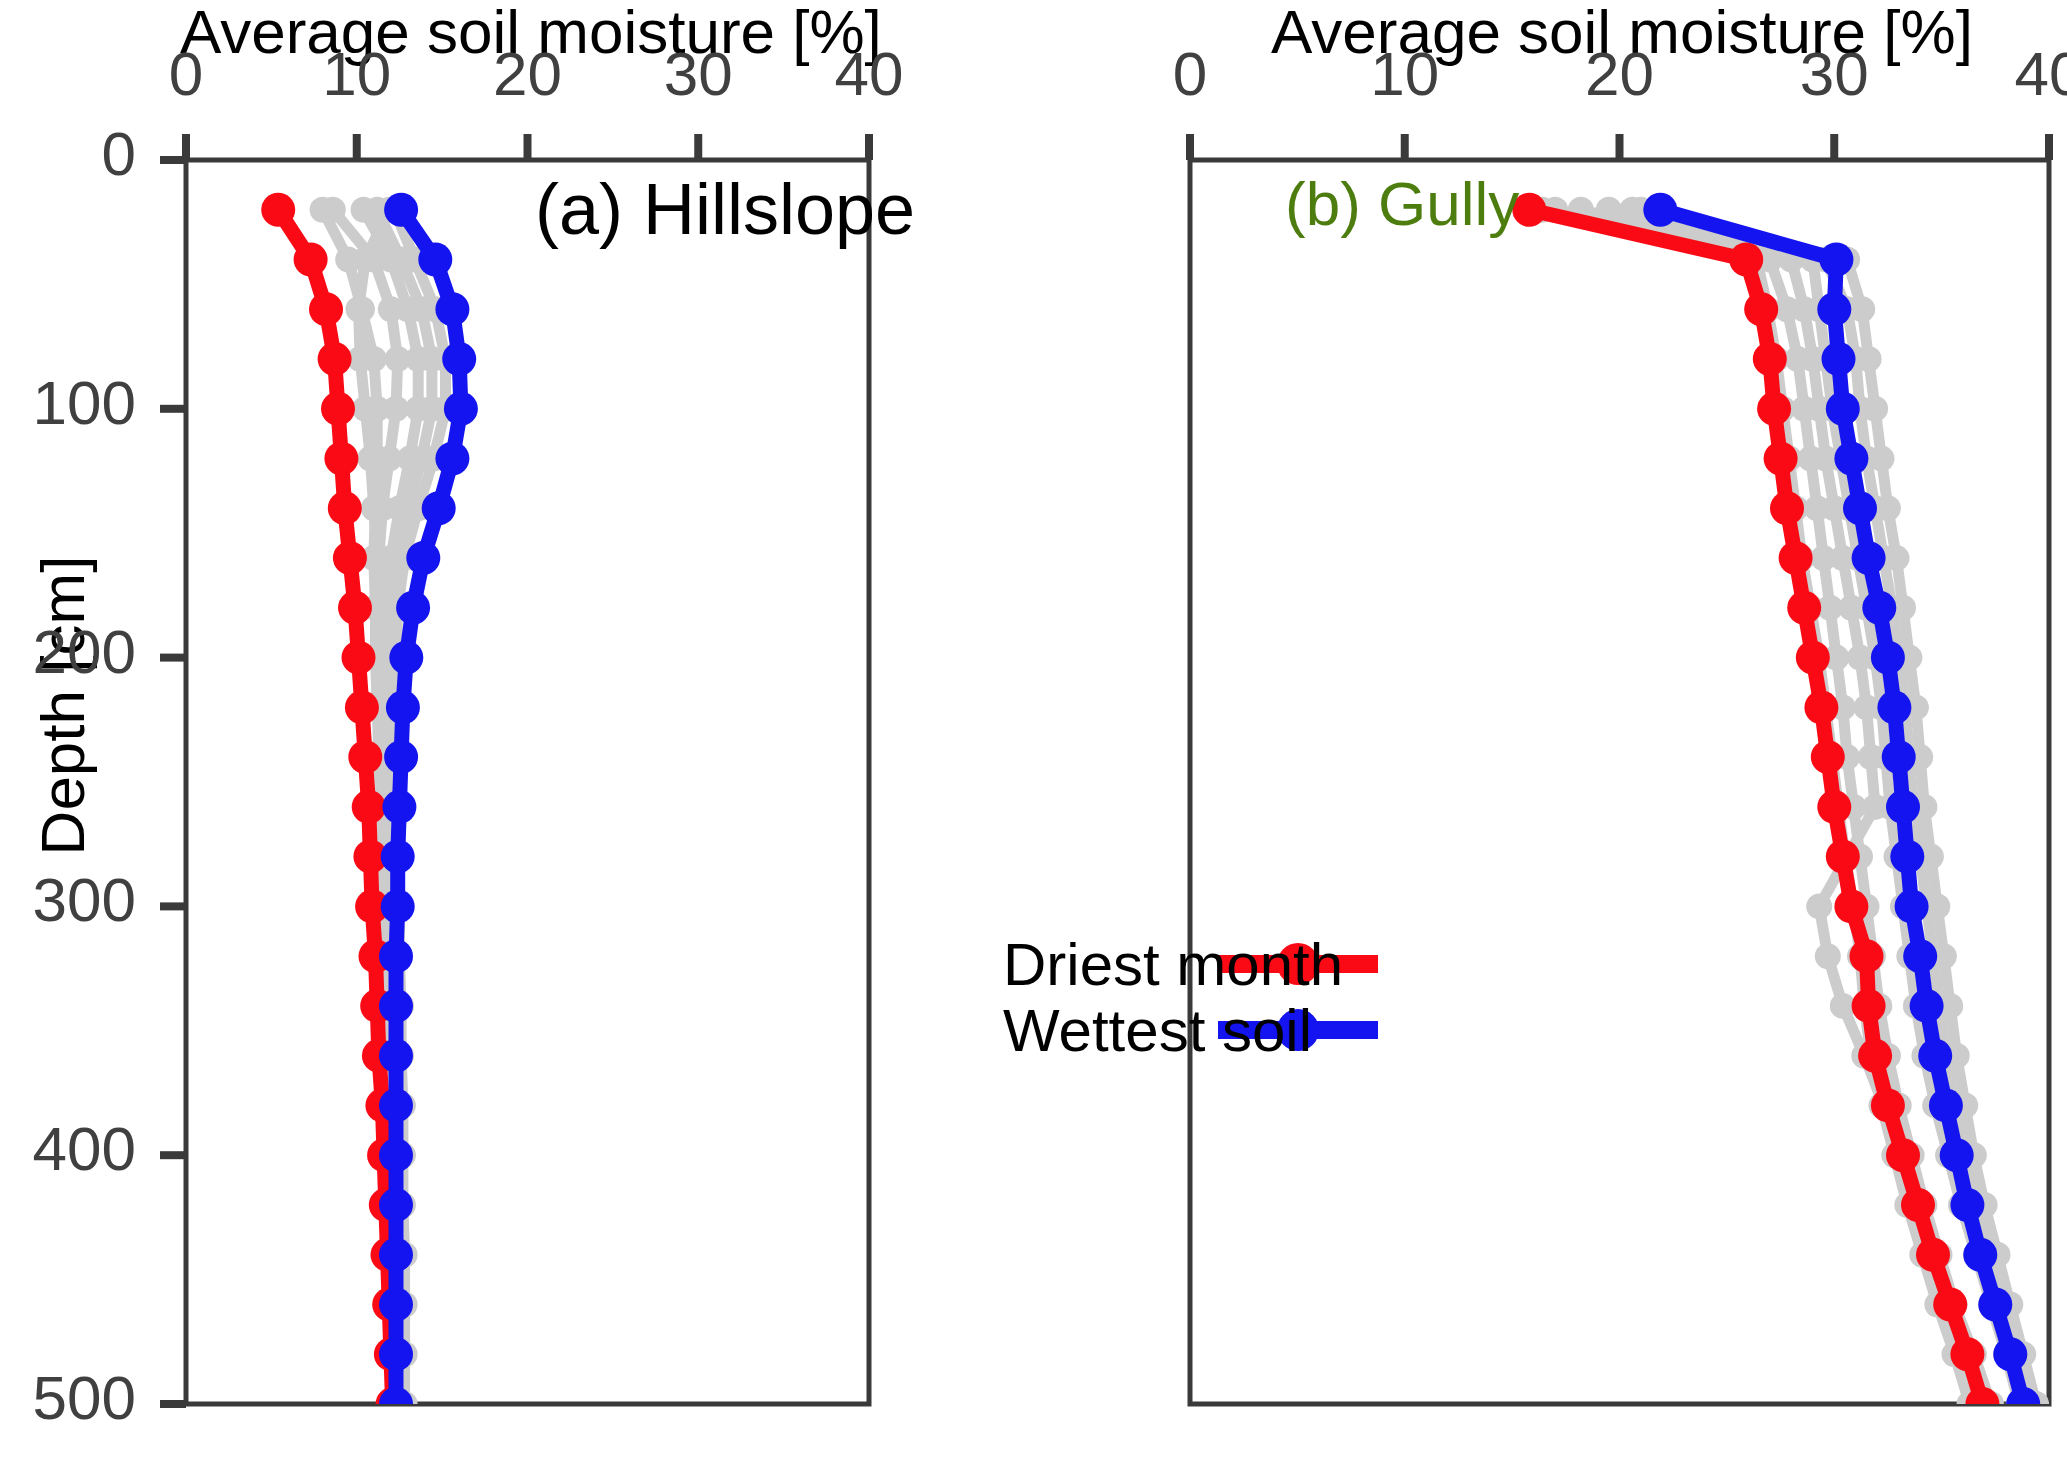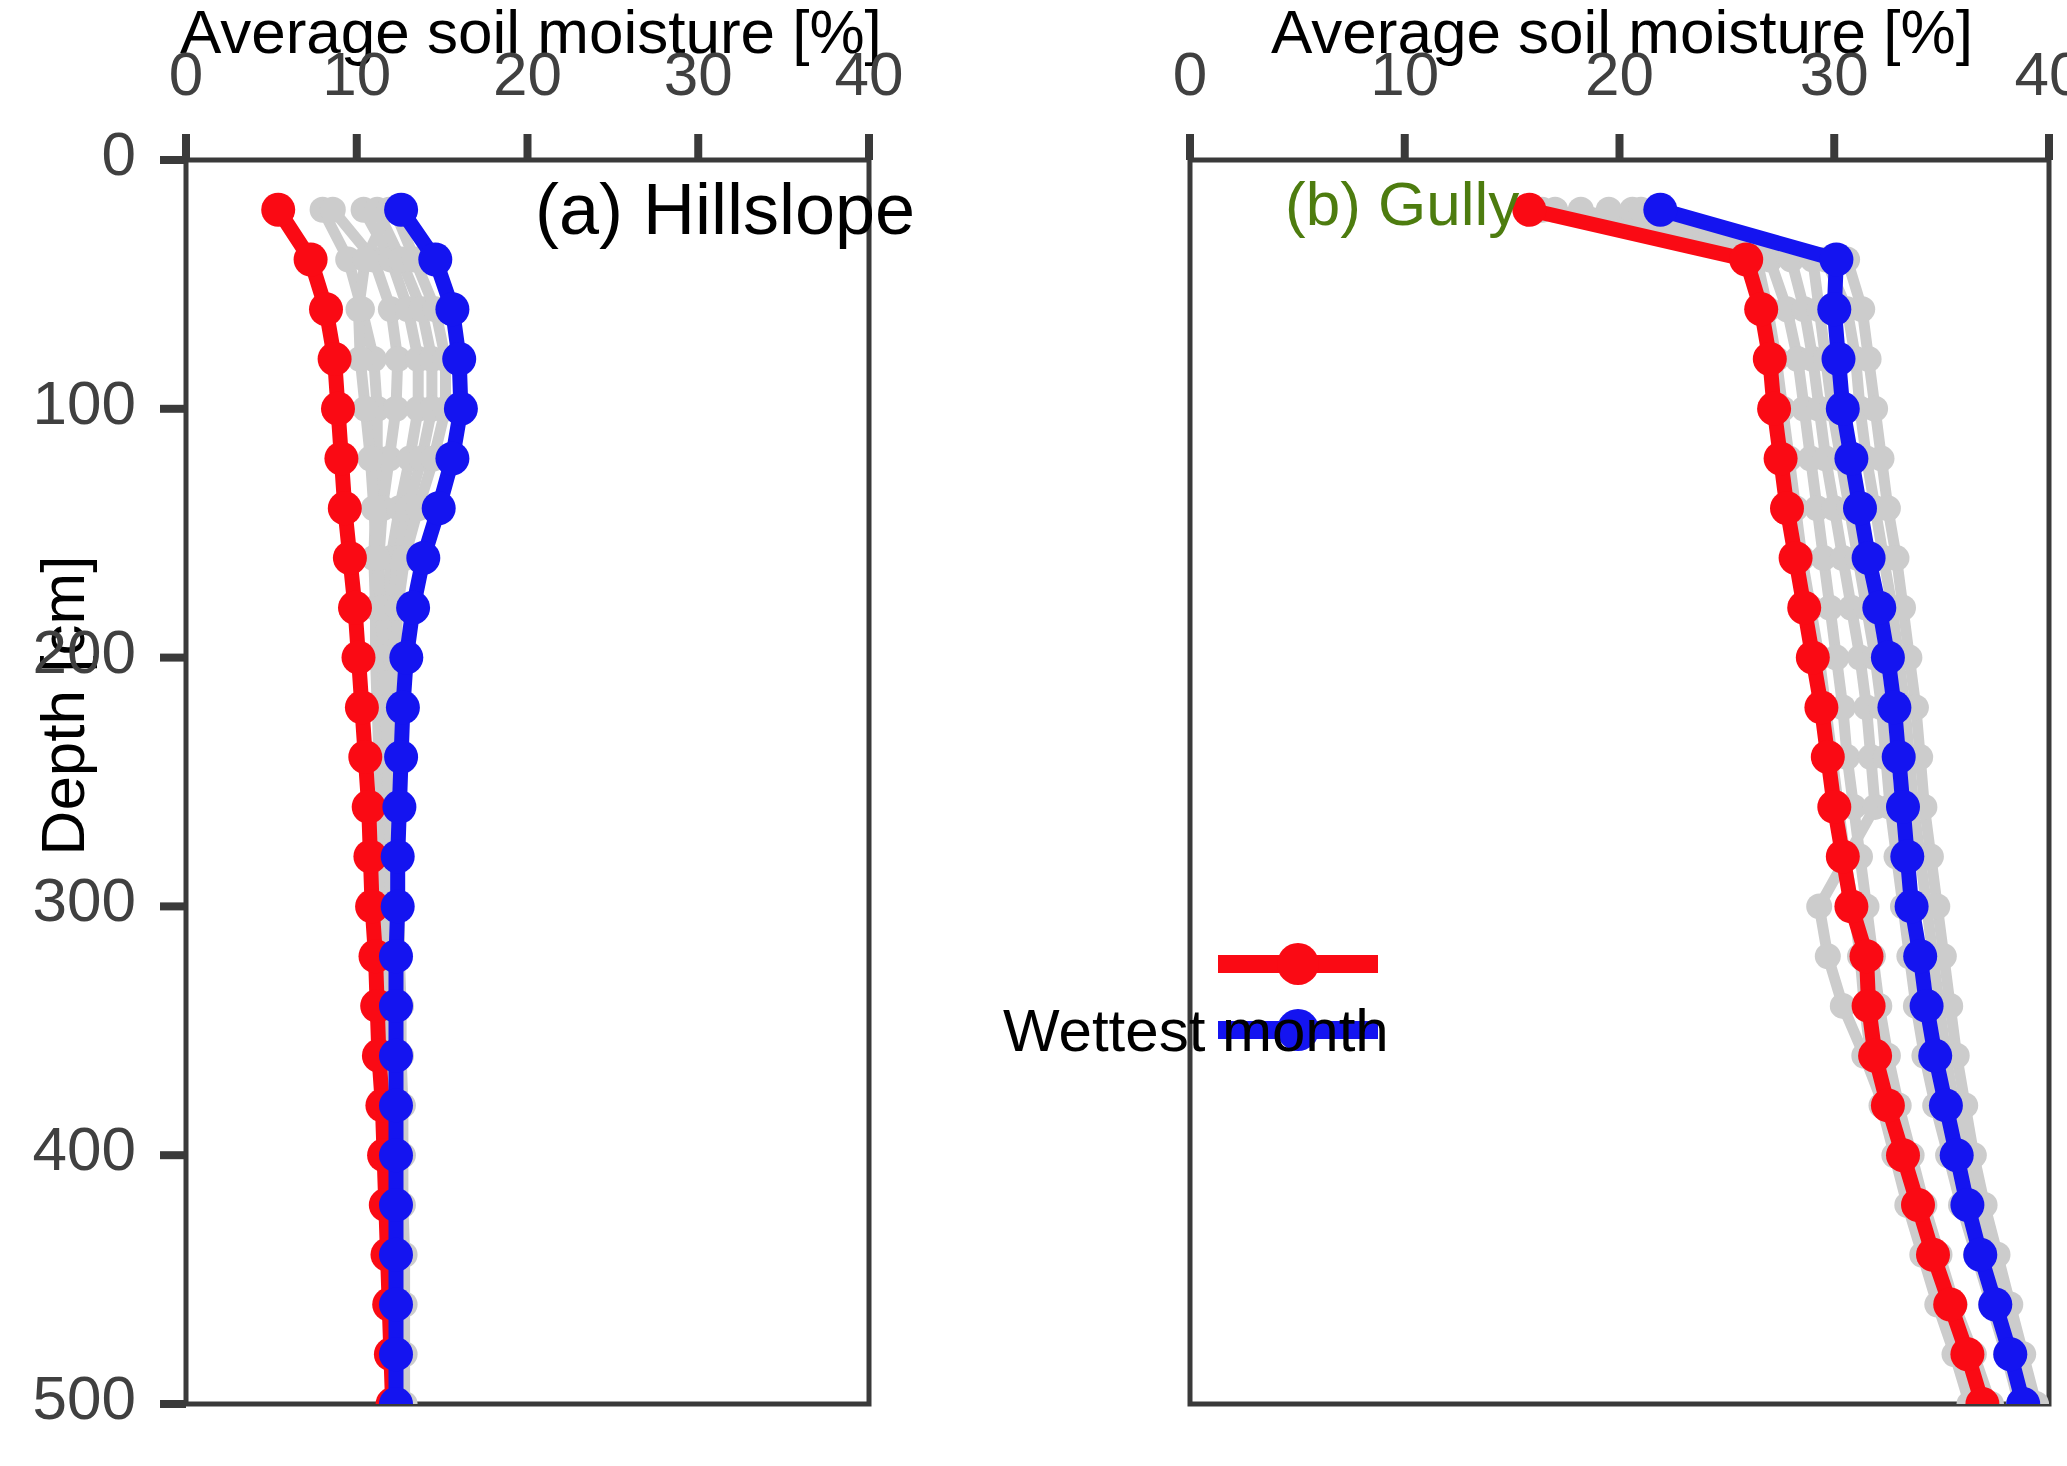--- a/index.html
+++ b/index.html
@@ -494,21 +494,22 @@
     <div style="position:absolute;left:180px;top:-4px;width:690px;text-align:center;font-size:62px;color:#000;white-space:nowrap;">Average soil moisture [%]</div>
 
     <div style="position:absolute;left:1182px;top:-4px;width:880px;text-align:center;font-size:62px;color:#000;white-space:nowrap;">Average soil moisture [%]</div>
 
     <div style="position:absolute;left:-148px;top:670px;width:420px;text-align:center;font-size:62px;color:#000;transform:rotate(-90deg);white-space:nowrap;">Depth [cm]</div>
 
     <div style="position:absolute;left:535px;top:168px;font-size:72px;color:#000;white-space:nowrap;">(a) Hillslope</div>
 
     <div style="position:absolute;left:1285px;top:168px;font-size:62px;color:#4d7c0f;white-space:nowrap;">(b) Gully</div>
 
-    <div style="position:absolute;left:1003px;top:996px;font-size:60px;color:#000;white-space:nowrap;">Wettest month</div>
+    <div style="position:absolute;left:1003px;top:930px;font-size:60px;color:#000;white-space:nowrap;">Driest month</div>
+    <div style="position:absolute;left:1003px;top:996px;font-size:60px;color:#000;white-space:nowrap;">Wettest soil</div>
 
     <div id="tick-text-layer">
         <div class="tick-label" style="position: absolute; font-size: 62px; color: rgb(64, 64, 64); left: 126px; top: 38px; width: 120px; text-align: center; white-space: nowrap;">0</div>
         <div class="tick-label" style="position: absolute; font-size: 62px; color: rgb(64, 64, 64); left: 296.75px; top: 38px; width: 120px; text-align: center; white-space: nowrap;">10</div>
         <div class="tick-label" style="position: absolute; font-size: 62px; color: rgb(64, 64, 64); left: 467.5px; top: 38px; width: 120px; text-align: center; white-space: nowrap;">20</div>
         <div class="tick-label" style="position: absolute; font-size: 62px; color: rgb(64, 64, 64); left: 638.25px; top: 38px; width: 120px; text-align: center; white-space: nowrap;">30</div>
         <div class="tick-label" style="position: absolute; font-size: 62px; color: rgb(64, 64, 64); left: 809px; top: 38px; width: 120px; text-align: center; white-space: nowrap;">40</div>
         <div style="position: absolute; font-size: 62px; color: rgb(64, 64, 64); left: -104px; top: 118px; width: 240px; text-align: right; white-space: nowrap;">0</div>
         <div style="position: absolute; font-size: 62px; color: rgb(64, 64, 64); left: -104px; top: 366.8px; width: 240px; text-align: right; white-space: nowrap;">100</div>
         <div style="position: absolute; font-size: 62px; color: rgb(64, 64, 64); left: -104px; top: 615.6px; width: 240px; text-align: right; white-space: nowrap;">200</div>

